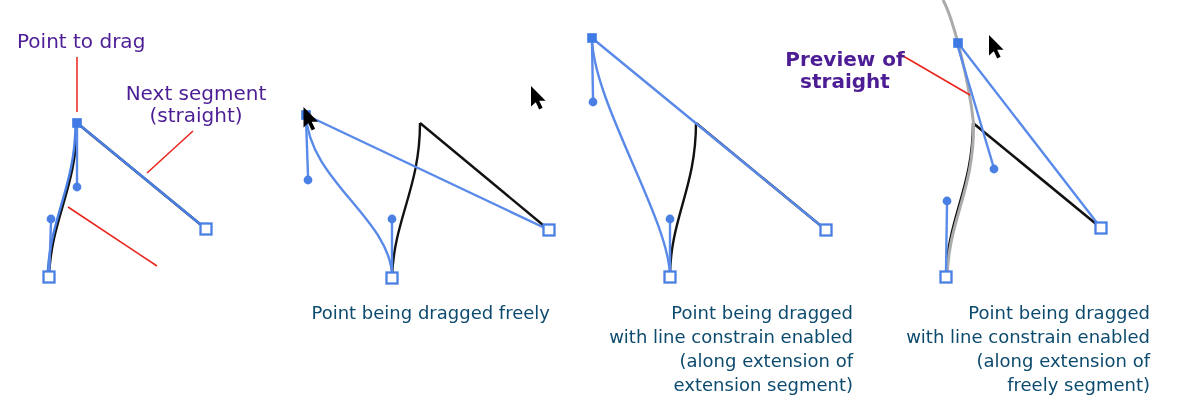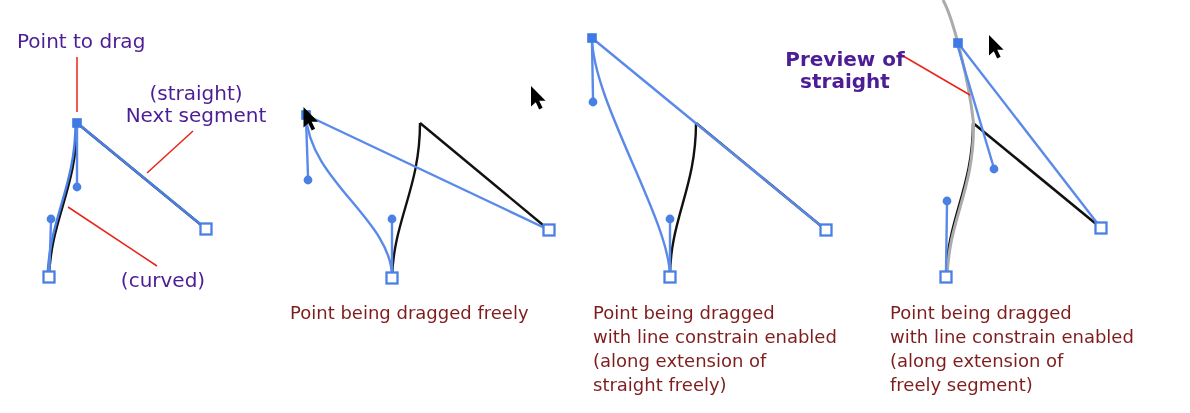--- a/index.html
+++ b/index.html
@@ -12,24 +12,24 @@
   }
   #diagram-svg{position:absolute;left:0;top:0;}
   .txt{position:absolute;white-space:nowrap;}
   .red-label{
     color:#4c1d95;
     font-size:20px;
     line-height:22px;
     text-align:center;
   }
   .caption{
-    color:#7f1d1d;
+    color:#0c4a6e;
     font-size:18px;
     line-height:24px;
-    text-align:left;
+    text-align:right;
   }
 </style>
 </head>
 <body>
 
 <div id="figure">
 
   <svg id="diagram-svg" width="1190" height="413" viewBox="0 0 1190 413">
     <defs>
       <path id="cursorArrow" d="M0 0 L0 20.4 L4.8 16.2 L8.2 23.4 L11.6 21.8 L8.2 14.7 L14.6 14.7 Z"></path>
@@ -97,40 +97,39 @@
       <rect x="1095.5" y="222.5" width="11" height="11" fill="#ffffff" stroke="#4a80e4" stroke-width="2.3"></rect>
       <rect x="953.2" y="38.2" width="9.6" height="9.6" fill="#3e79e4"></rect>
       <use href="#cursorArrow" x="989" y="35" fill="#000000"></use>
       <line x1="898" y1="53" x2="970" y2="95" stroke="#ea231a" stroke-width="1.5"></line>
     </g>
   </svg>
 
   <div class="txt red-label" style="left:17px;top:30px;text-align:left;">Point to drag</div>
 
   <div class="txt red-label" style="left:116px;top:82px;width:160px;">
+    <div>Next segment</div>
     <div>(straight)</div>
-    <div>Next segment</div>
   </div>
 
   <div class="txt red-label" style="left:63px;top:270px;width:200px;line-height:21px;">
-    <div>(curved)</div>
   </div>
 
   <div class="txt red-label" style="left:775px;top:48px;width:140px;font-weight:bold;">
     <div>Preview of</div>
     <div>straight</div>
   </div>
 
   <div class="txt caption" style="left:290px;top:301px;width:260px;">Point being dragged freely</div>
 
   <div class="txt caption" style="left:593px;top:301px;width:260px;">
     <div>Point being dragged</div>
     <div>with line constrain enabled</div>
     <div>(along extension of</div>
-    <div>straight freely)</div>
+    <div>extension segment)</div>
   </div>
 
   <div class="txt caption" style="left:890px;top:301px;width:260px;">
     <div>Point being dragged</div>
     <div>with line constrain enabled</div>
     <div>(along extension of</div>
     <div>freely segment)</div>
   </div>
 
 </div>

